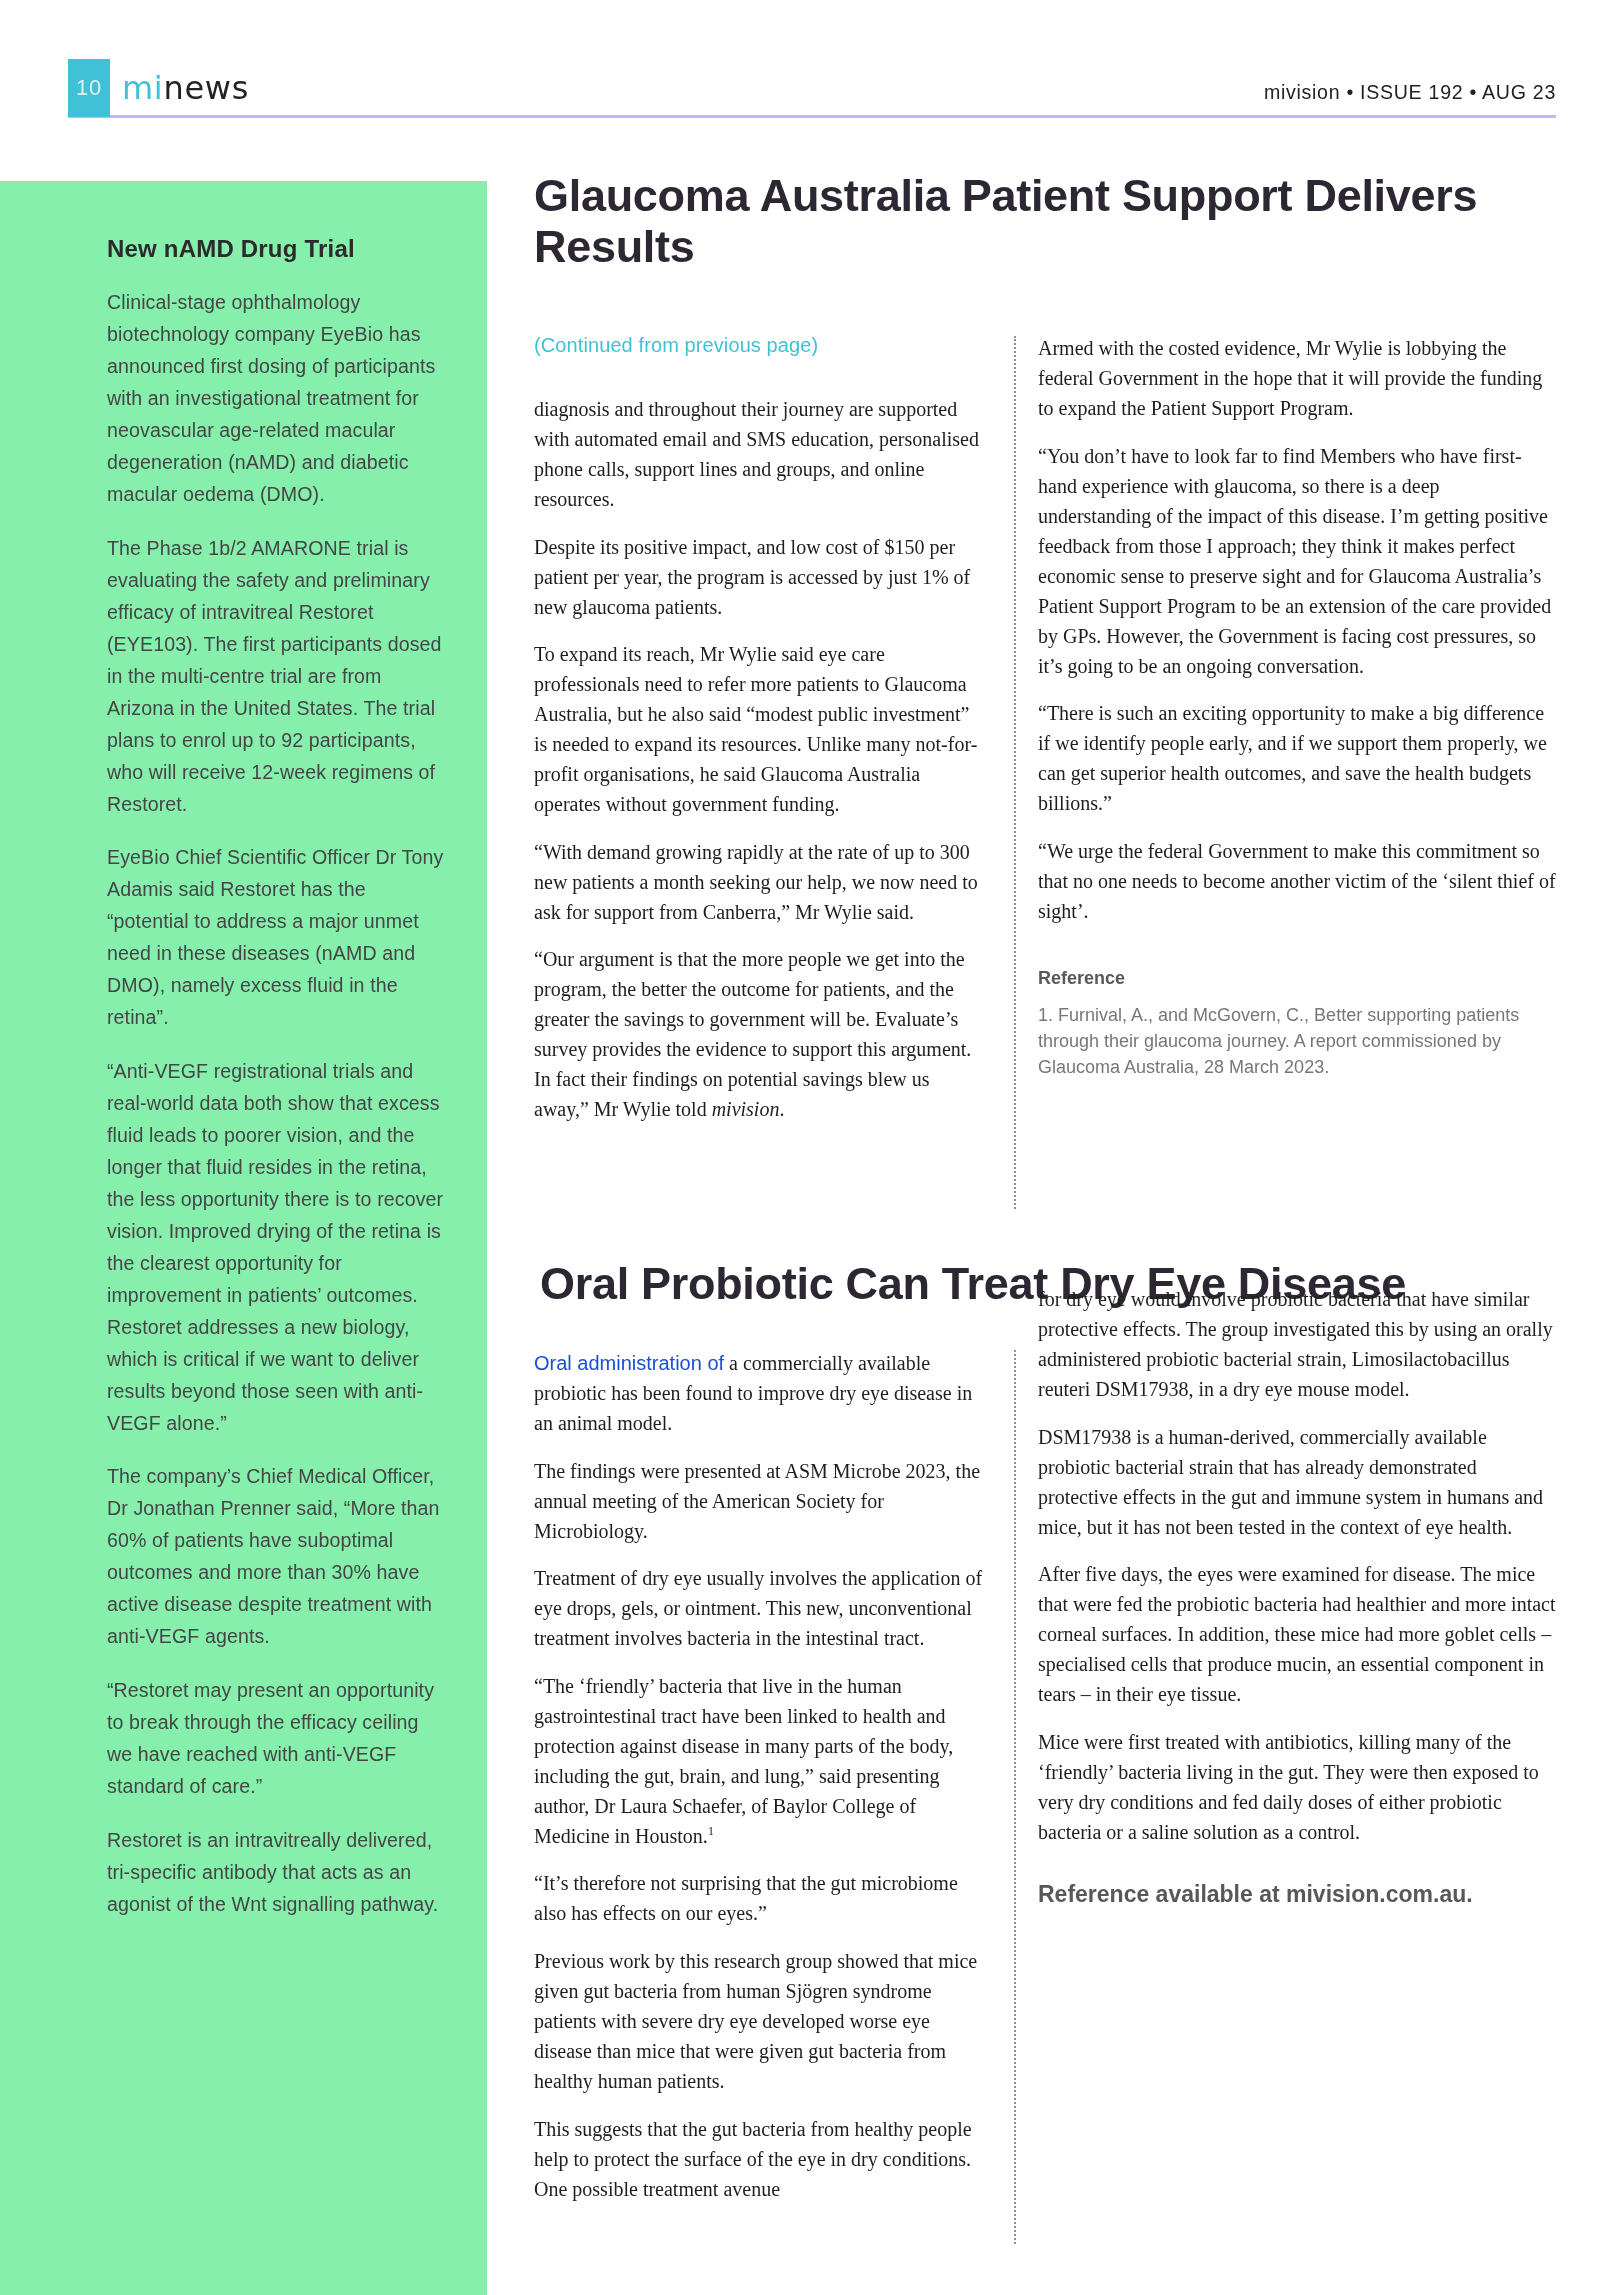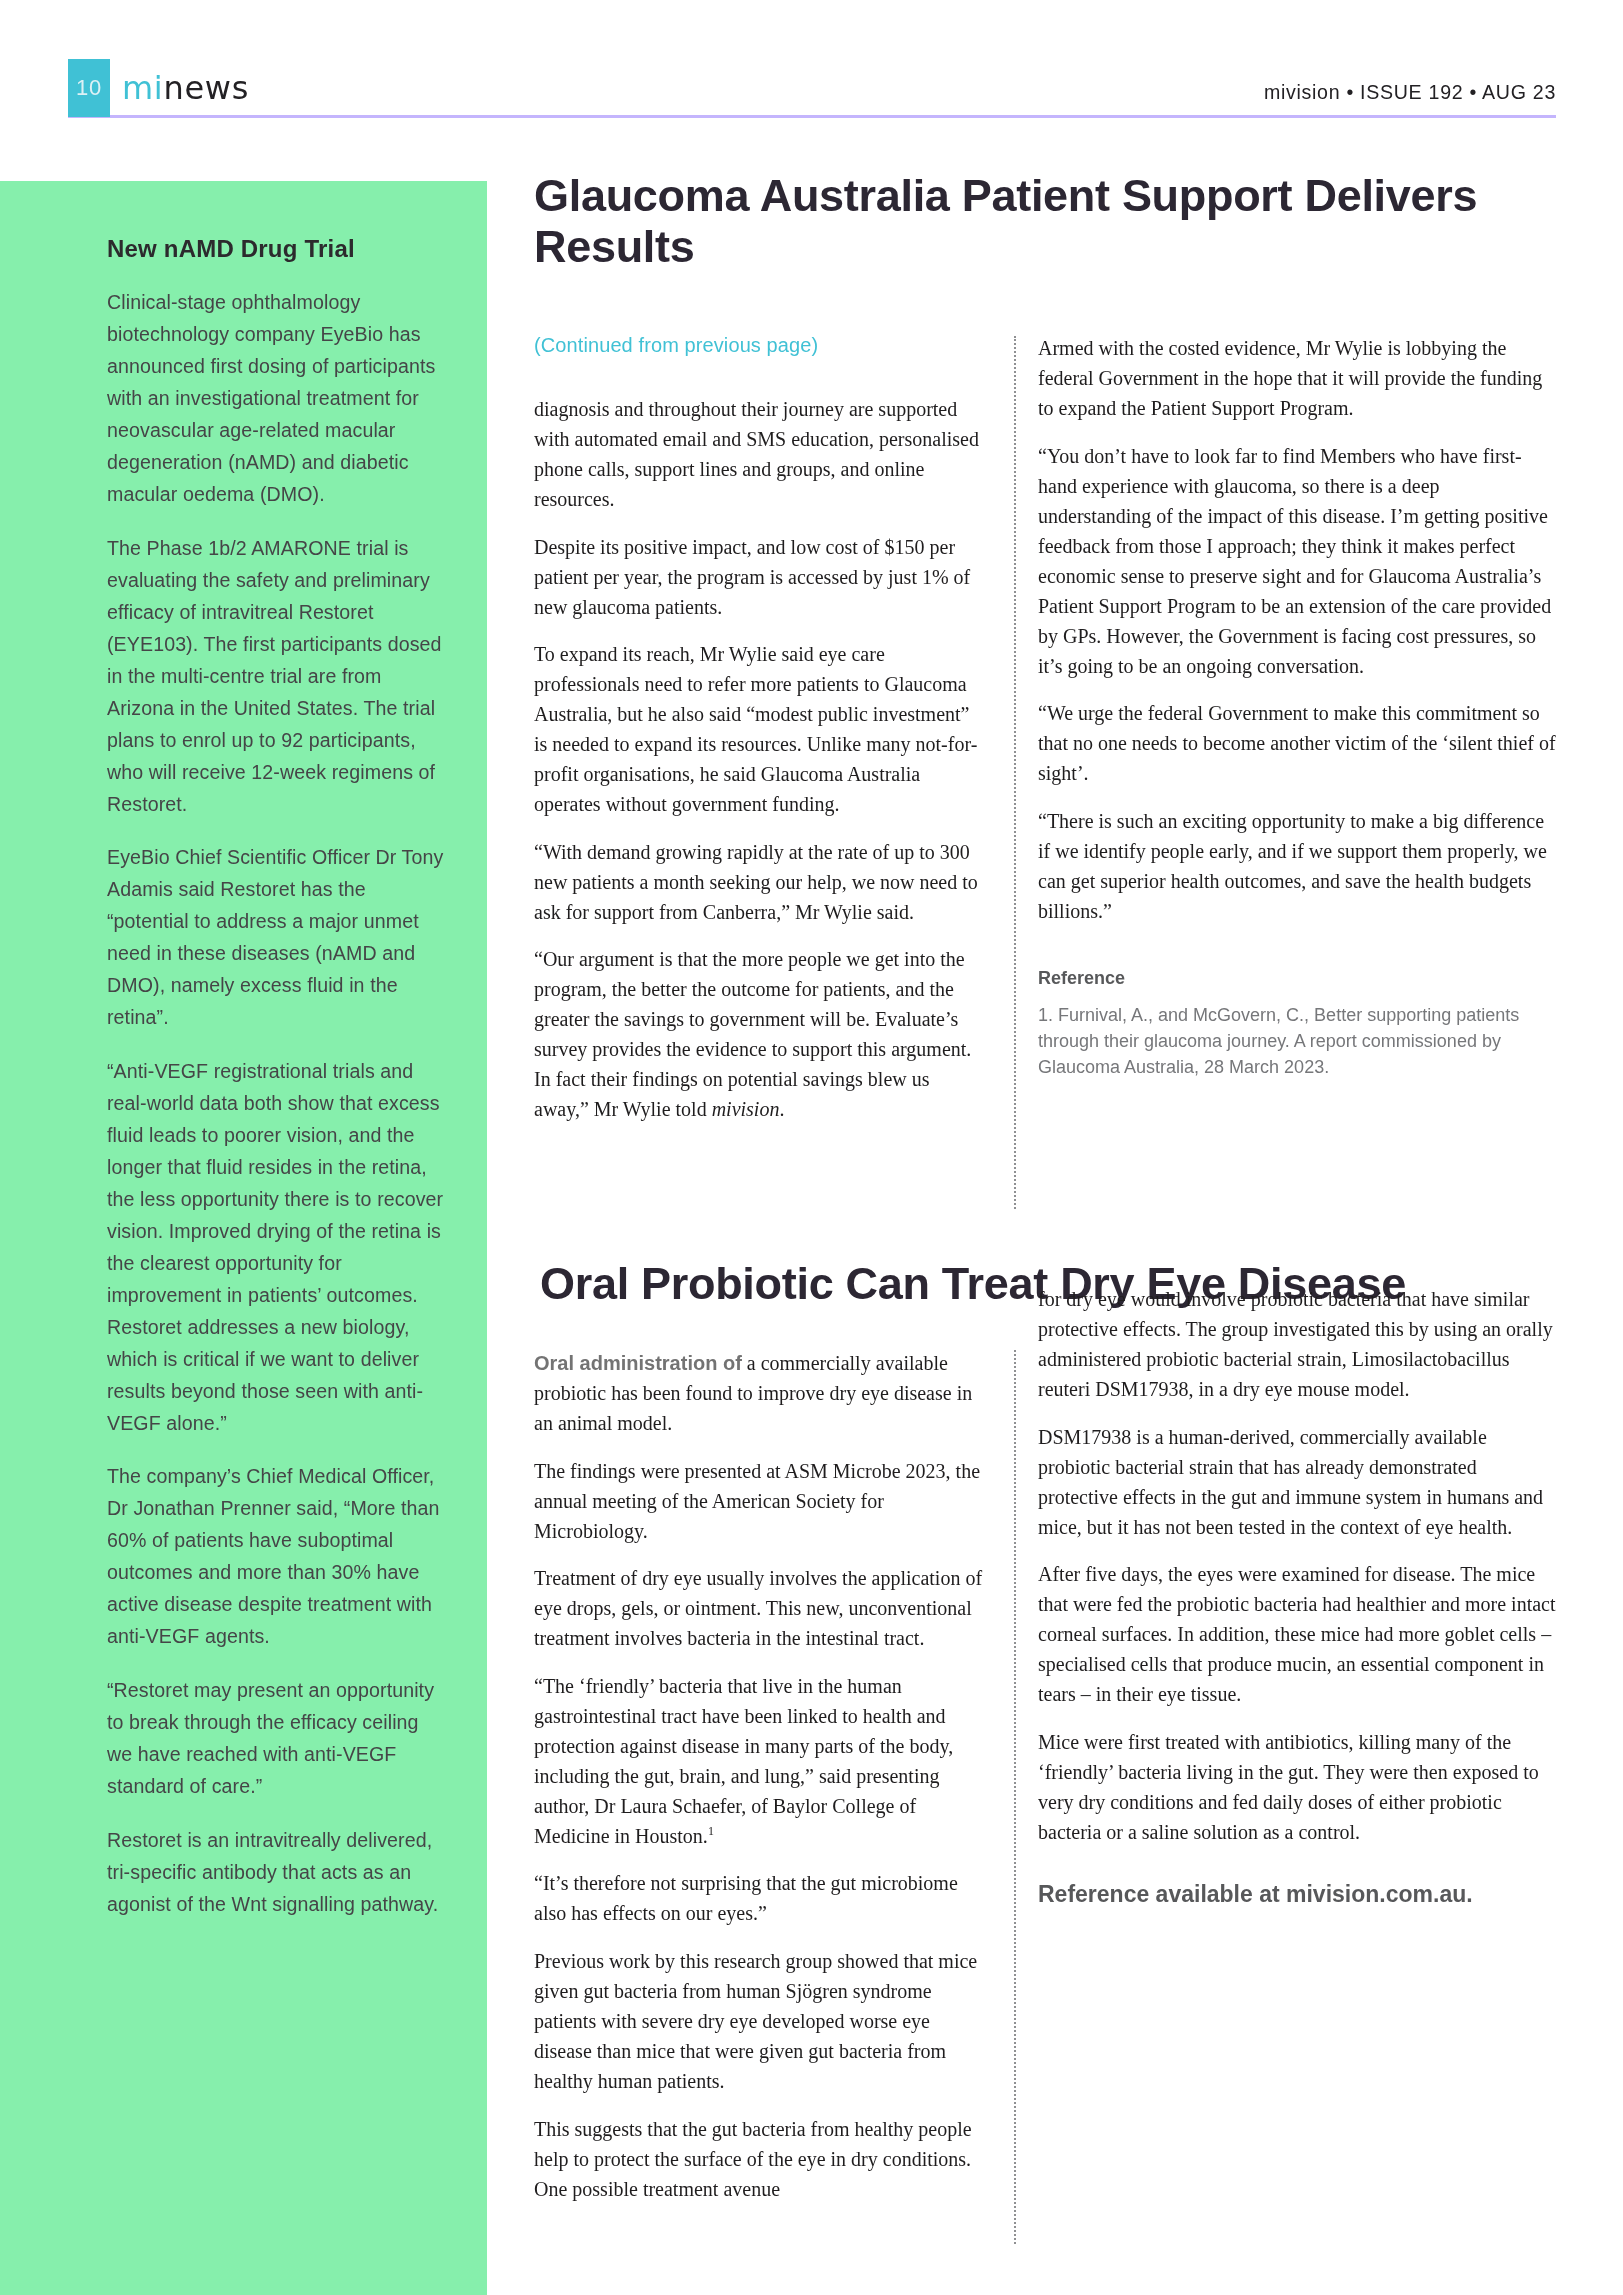--- a/index.html
+++ b/index.html
@@ -30,21 +30,21 @@
   .col{position:absolute;font-family:"Liberation Serif",serif;font-size:20px;
        line-height:30px;color:#1f1d1e;}
   .col p{margin:0 0 17.6px 0;}
   .a1-left{left:534px;top:394px;width:452px;}
   .a1-right{left:1038px;top:333px;width:518px;}
   .a2-left{left:534px;top:1348px;width:452px;}
   .a2-right{left:1038px;top:1284px;width:518px;}
   .divider{position:absolute;width:0;border-left:2px dotted #8f9092;}
   .div1{left:1014px;top:336px;height:873px;}
   .div2{left:1014px;top:1350px;height:894px;}
-  .lead-accent{font-family:"Liberation Sans",sans-serif;font-weight:bold;color:#737373;}
+  .lead-accent{font-family:"Liberation Sans",sans-serif;font-weight:normal;color:#1d4ed8;}
   .ital{font-style:italic;}
   sup{font-size:12px;line-height:0;}
   
   .ref{margin-top:37px;font-family:"Liberation Sans",sans-serif;}
   .ref-h{font-size:18px;font-weight:bold;color:#57585a;margin-bottom:9.5px;}
   .ref-t{font-size:18px;line-height:26px;color:#76777a;}
   .footer-note{margin-top:32px;font-family:"Liberation Sans",sans-serif;
                font-size:23px;font-weight:bold;color:#57585a;}
 </style>
 </head>
@@ -80,22 +80,22 @@
     <p>To expand its reach, Mr Wylie said eye care professionals need to refer more patients to Glaucoma Australia, but he also said “modest public investment” is needed to expand its resources. Unlike many not-for-profit organisations, he said Glaucoma Australia operates without government funding.</p>
     <p>“With demand growing rapidly at the rate of up to 300 new patients a month seeking our help, we now need to ask for support from Canberra,” Mr Wylie said.</p>
     <p><span>“Our argument is that the more people we get into the program, the better the outcome for patients, and the greater the savings to government will be. Evaluate’s survey provides the evidence to support this argument. In fact their findings on potential savings blew us away,” Mr Wylie told </span><span class="ital">mivision</span><span>.</span></p>
   </div>
 
   <div class="divider div1"></div>
 
   <div class="col a1-right">
     <p>Armed with the costed evidence, Mr Wylie is lobbying the federal Government in the hope that it will provide the funding to expand the Patient Support Program.</p>
     <p>“You don’t have to look far to find Members who have first-hand experience with glaucoma, so there is a deep understanding of the impact of this disease. I’m getting positive feedback from those I approach; they think it makes perfect economic sense to preserve sight and for Glaucoma Australia’s Patient Support Program to be an extension of the care provided by GPs. However, the Government is facing cost pressures, so it’s going to be an ongoing conversation.</p>
+    <p>“There is such an exciting opportunity to make a big difference if we identify people early, and if we support them properly, we can get superior health outcomes, and save the health budgets billions.”</p>
     <p>“We urge the federal Government to make this commitment so that no one needs to become another victim of the ‘silent thief of sight’.</p>
-    <p>“There is such an exciting opportunity to make a big difference if we identify people early, and if we support them properly, we can get superior health outcomes, and save the health budgets billions.”</p>
     <div class="ref">
       <div class="ref-h">Reference</div>
       <div class="ref-t">1. Furnival, A., and McGovern, C., Better supporting patients through their glaucoma journey. A report commissioned by Glaucoma Australia, 28 March 2023.</div>
     </div>
   </div>
 
   <h1 class="title2">Oral Probiotic Can Treat Dry Eye Disease</h1>
 
   <div class="col a2-left">
     <p><span class="lead-accent">Oral administration of</span><span> a commercially available probiotic has been found to improve dry eye disease in an animal model.</span></p>

